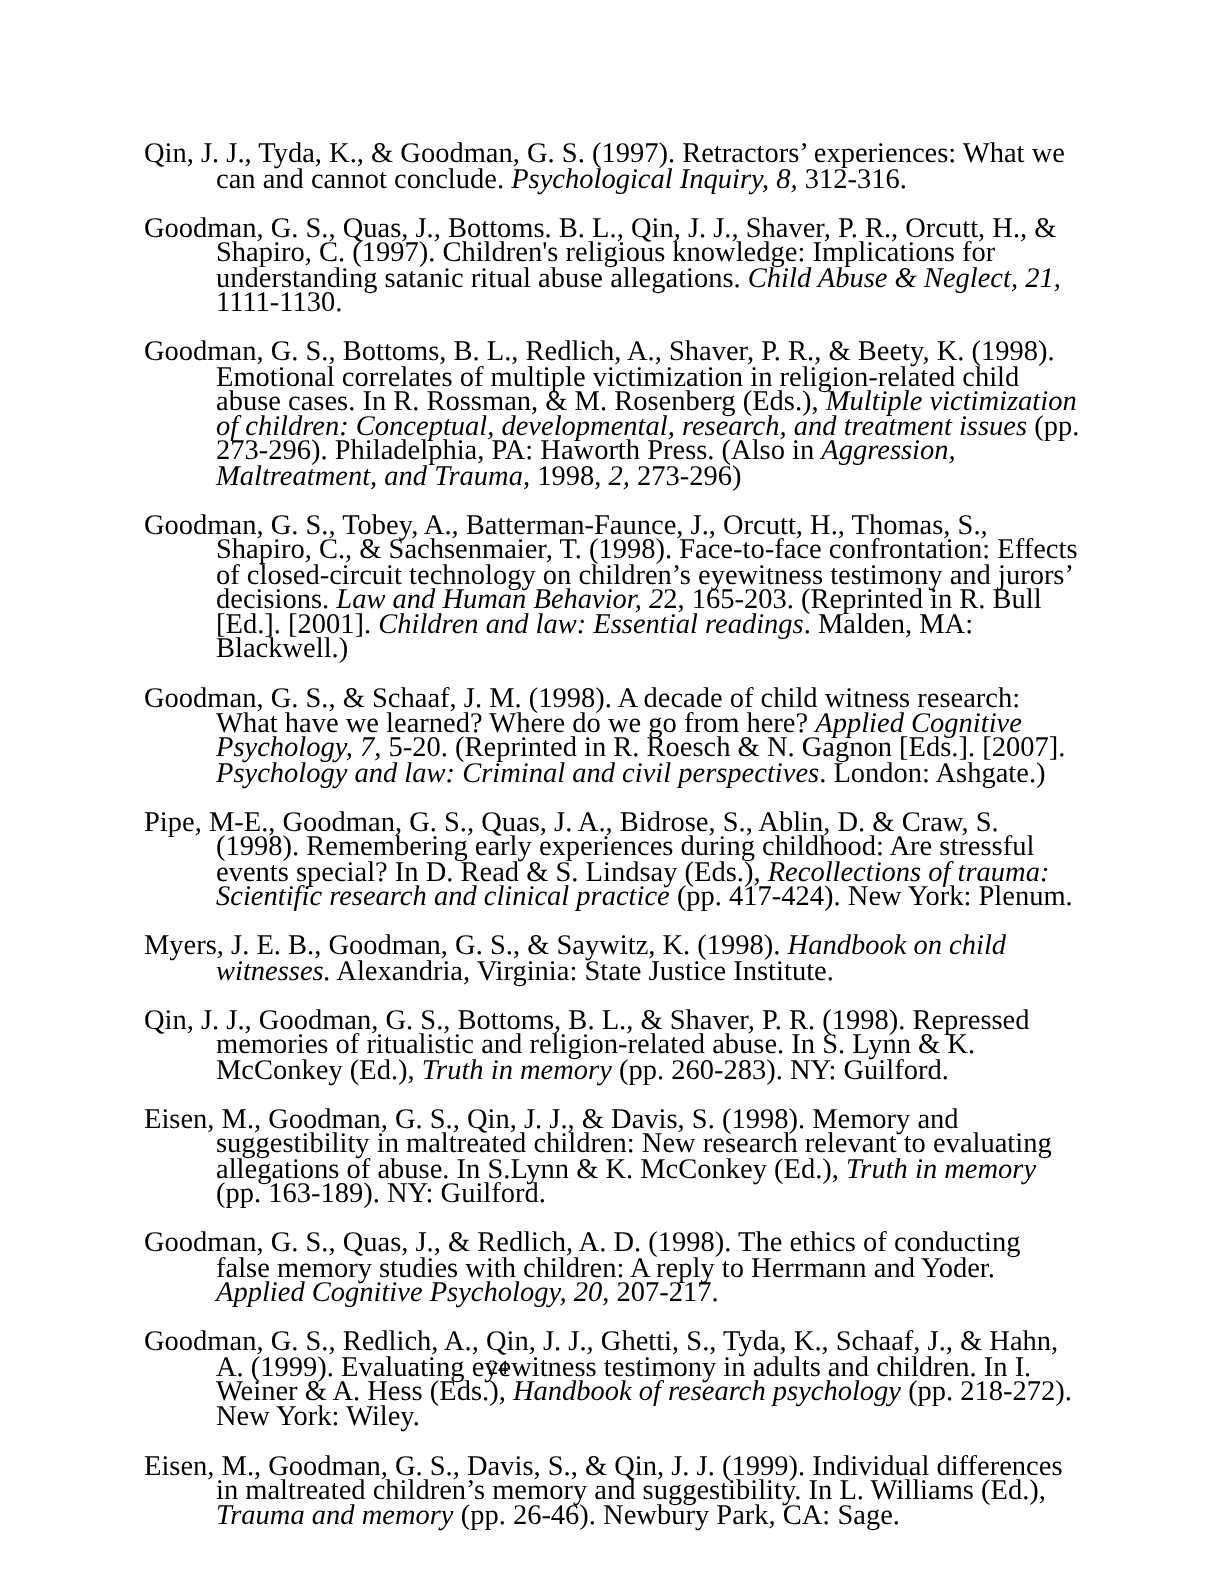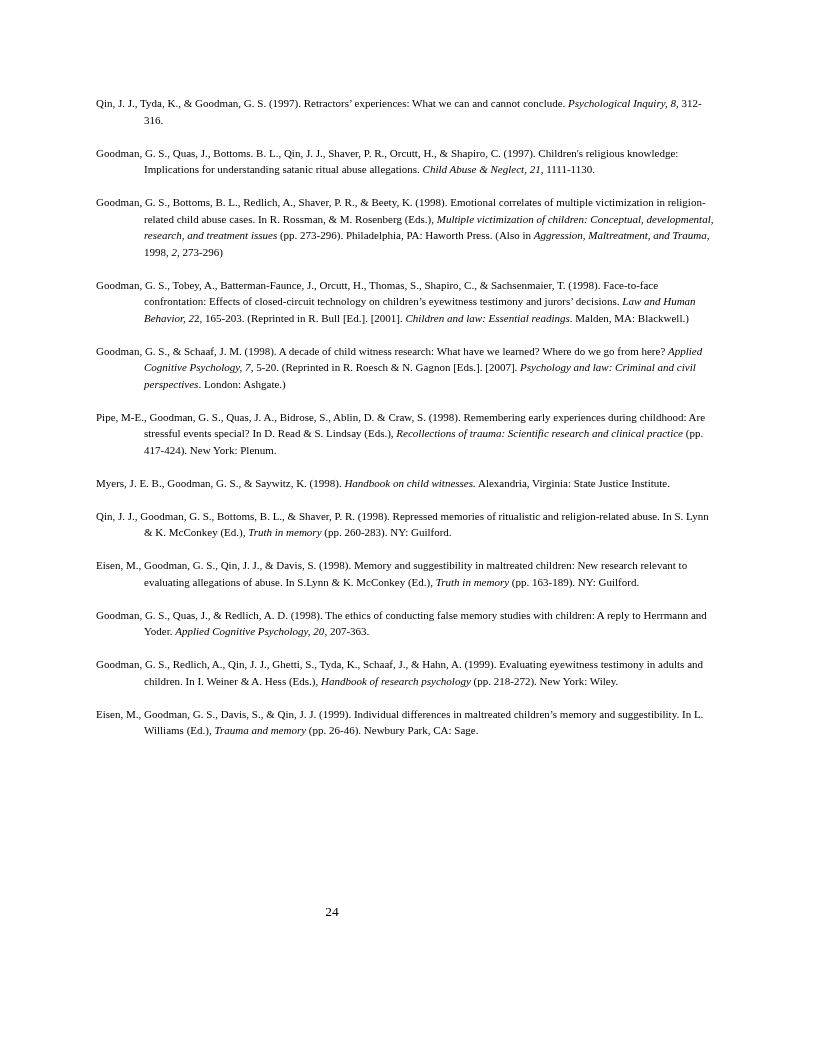--- a/index.html
+++ b/index.html
@@ -13,21 +13,21 @@
     position: relative;
     overflow: hidden;
   }
   .page {
     position: absolute;
     inset: 0;
     padding: 95px 96px 0 96px;
   }
   .references { width: 624px; }
   .reference {
-    font-size: 11px;
+    font-size: 19px;
     line-height: 16.5px;
     margin: 0 0 16.5px 0;
     padding-left: 48px;
     text-indent: -48px;
     text-align: left;
   }
   .reference em { font-style: italic; }
   .page-number {
     position: absolute;
     top: 904px;
@@ -45,18 +45,18 @@
   <div class="references">
       <p class="reference"><span>Qin, J. J., Tyda, K., &amp; Goodman, G. S. (1997). Retractors’ experiences: What we can and cannot conclude. </span><em>Psychological Inquiry, 8,</em><span> 312-316.</span></p>
       <p class="reference"><span>Goodman, G. S., Quas, J., Bottoms. B. L., Qin, J. J., Shaver, P. R., Orcutt, H., &amp; Shapiro, C. (1997). Children's religious knowledge: Implications for understanding satanic ritual abuse allegations. </span><em>Child Abuse &amp; Neglect, 21</em><span>, 1111-1130.</span></p>
       <p class="reference"><span>Goodman, G. S., Bottoms, B. L., Redlich, A., Shaver, P. R., &amp; Beety, K. (1998).  Emotional correlates of multiple victimization in religion-related child abuse cases.  In R. Rossman, &amp; M. Rosenberg (Eds.), </span><em>Multiple victimization of children: Conceptual, developmental, research, and treatment issues</em><span> (pp. 273-296). Philadelphia, PA: Haworth Press. (Also in </span><em>Aggression, Maltreatment, and Trauma</em><span>, 1998, </span><em>2,</em><span> 273-296)</span></p>
       <p class="reference"><span>Goodman, G. S., Tobey, A., Batterman-Faunce, J., Orcutt, H., Thomas, S., Shapiro, C., &amp; Sachsenmaier, T. (1998).  Face-to-face confrontation: Effects of closed-circuit technology on children’s eyewitness testimony and jurors’ decisions. </span><em>Law and Human Behavior, 2</em><span>2, 165-203. (Reprinted in R. Bull [Ed.]. [2001]. </span><em>Children and law: Essential readings</em><span>. Malden, MA: Blackwell.)</span></p>
       <p class="reference"><span>Goodman, G. S., &amp; Schaaf, J. M. (1998). A decade of child witness research: What have we learned? Where do we go from here? </span><em>Applied Cognitive Psychology, 7</em><span>, 5-20. (Reprinted in R. Roesch &amp; N. Gagnon [Eds.]. [2007]. </span><em>Psychology and law: Criminal and civil perspectives</em><span>. London: Ashgate.)</span></p>
       <p class="reference"><span>Pipe, M-E., Goodman, G. S., Quas, J. A., Bidrose, S., Ablin, D. &amp; Craw, S. (1998).  Remembering early experiences during childhood: Are stressful events special?  In D. Read &amp; S. Lindsay (Eds.), </span><em>Recollections of trauma: Scientific research and clinical practice</em><span> (pp. 417-424). New York: Plenum.</span></p>
       <p class="reference"><span>Myers, J. E. B., Goodman, G. S., &amp; Saywitz, K. (1998). </span><em>Handbook on child witnesses.</em><span> Alexandria, Virginia: State Justice Institute.</span></p>
       <p class="reference"><span>Qin, J. J., Goodman, G. S., Bottoms, B. L., &amp; Shaver, P. R. (1998). Repressed memories of ritualistic and religion-related abuse.  In S. Lynn &amp; K. McConkey (Ed.), </span><em>Truth in memory</em><span> (pp. 260-283). NY: Guilford.</span></p>
       <p class="reference"><span>Eisen, M., Goodman, G. S., Qin, J. J., &amp; Davis, S. (1998). Memory and suggestibility in maltreated children: New research relevant to evaluating allegations of abuse.  In S.Lynn &amp; K. McConkey (Ed.), </span><em>Truth in memory</em><span> (pp. 163-189). NY: Guilford.</span></p>
-      <p class="reference"><span>Goodman, G. S., Quas, J., &amp; Redlich, A. D. (1998). The ethics of conducting false memory studies with children: A reply to Herrmann and Yoder. </span><em>Applied Cognitive Psychology, 20</em><span>, 207-363.</span></p>
+      <p class="reference"><span>Goodman, G. S., Quas, J., &amp; Redlich, A. D. (1998). The ethics of conducting false memory studies with children: A reply to Herrmann and Yoder. </span><em>Applied Cognitive Psychology, 20</em><span>, 207-217.</span></p>
       <p class="reference"><span>Goodman, G. S., Redlich, A., Qin, J. J., Ghetti, S., Tyda, K., Schaaf, J., &amp; Hahn, A.  (1999).  Evaluating eyewitness testimony in adults and children.  In I. Weiner &amp; A. Hess (Eds.), </span><em>Handbook of research psychology</em><span> (pp. 218-272). New York: Wiley.</span></p>
       <p class="reference"><span>Eisen, M., Goodman, G. S., Davis, S., &amp; Qin, J. J. (1999). Individual differences in maltreated children’s memory and suggestibility.  In L. Williams (Ed.), </span><em>Trauma and memory</em><span> (pp. 26-46). Newbury Park, CA: Sage.</span></p>
     </div>
   <div class="page-number">24</div>
 </div>
 
 </body></html>

